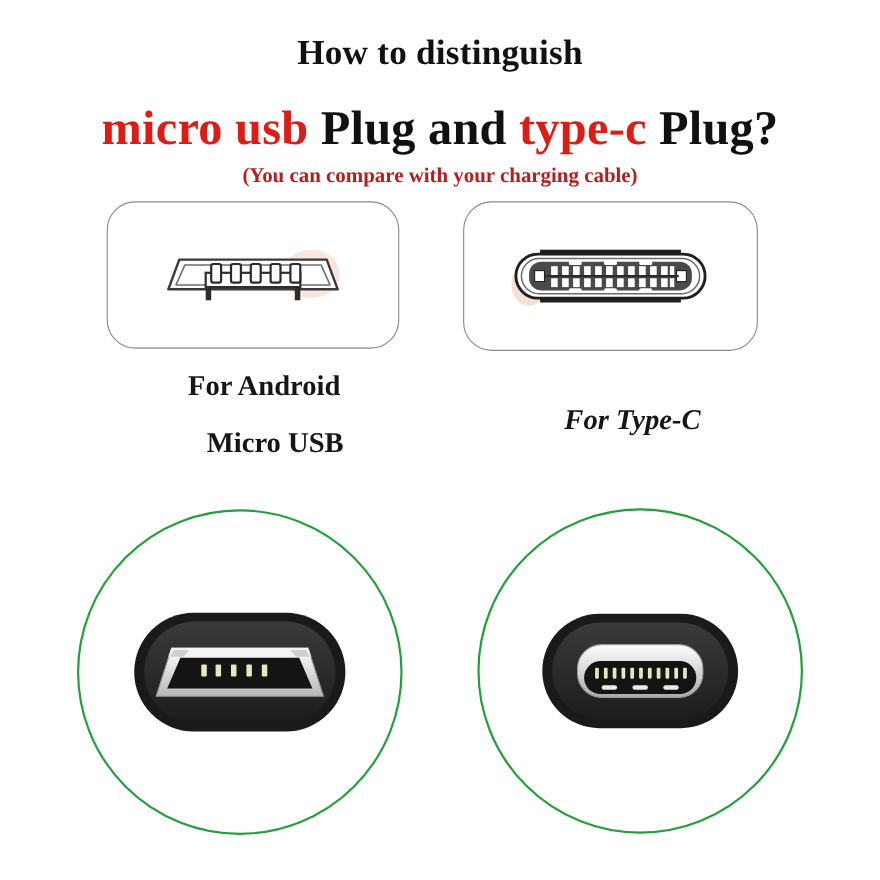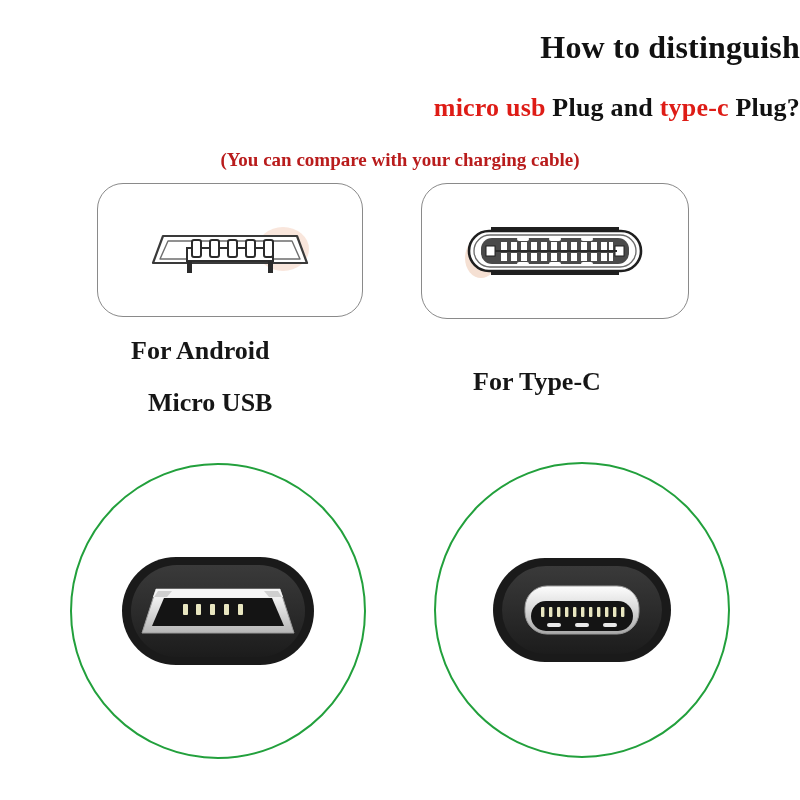--- a/index.html
+++ b/index.html
@@ -15,32 +15,32 @@
     font-family: "Liberation Serif", "DejaVu Serif", serif;
     color: #111111;
     -webkit-font-smoothing: antialiased;
   }
 
   
   .headline {
     position: absolute;
     left: 0;
     width: 800px;
-    text-align: right;
+    text-align: center;
     font-weight: bold;
     line-height: 1;
   }
   #title-line1 {
     top: 31px;
     font-size: 32px;
     letter-spacing: 0.2px;
   }
   #title-line2 {
     top: 95px;
-    font-size: 26px;
+    font-size: 44px;
     letter-spacing: 0.2px;
   }
   .red {
     color: #de1c16;
   }
   #subtitle {
     position: absolute;
     top: 150px;
     left: 0;
     width: 800px;
@@ -80,24 +80,25 @@
   }
 
   
   .caption {
     position: absolute;
     font-weight: bold;
     font-size: 26px;
     line-height: 1.1;
     color: #161616;
     white-space: nowrap;
+    margin-left: 40px;
   }
   #caption-android-1 { left: 131px; top: 337px; }
   #caption-android-2 { left: 148px; top: 389px; }
-  #caption-typec     { left: 473px; top: 368px; }
+  #caption-typec     { left: 473px; top: 368px; font-style: italic; }
 
   
   .photo-circle {
     position: absolute;
     border-radius: 50%;
     border: 2px solid #22a03c;
     box-sizing: border-box;
     background: #ffffff;
   }
   #circle-micro-usb {

